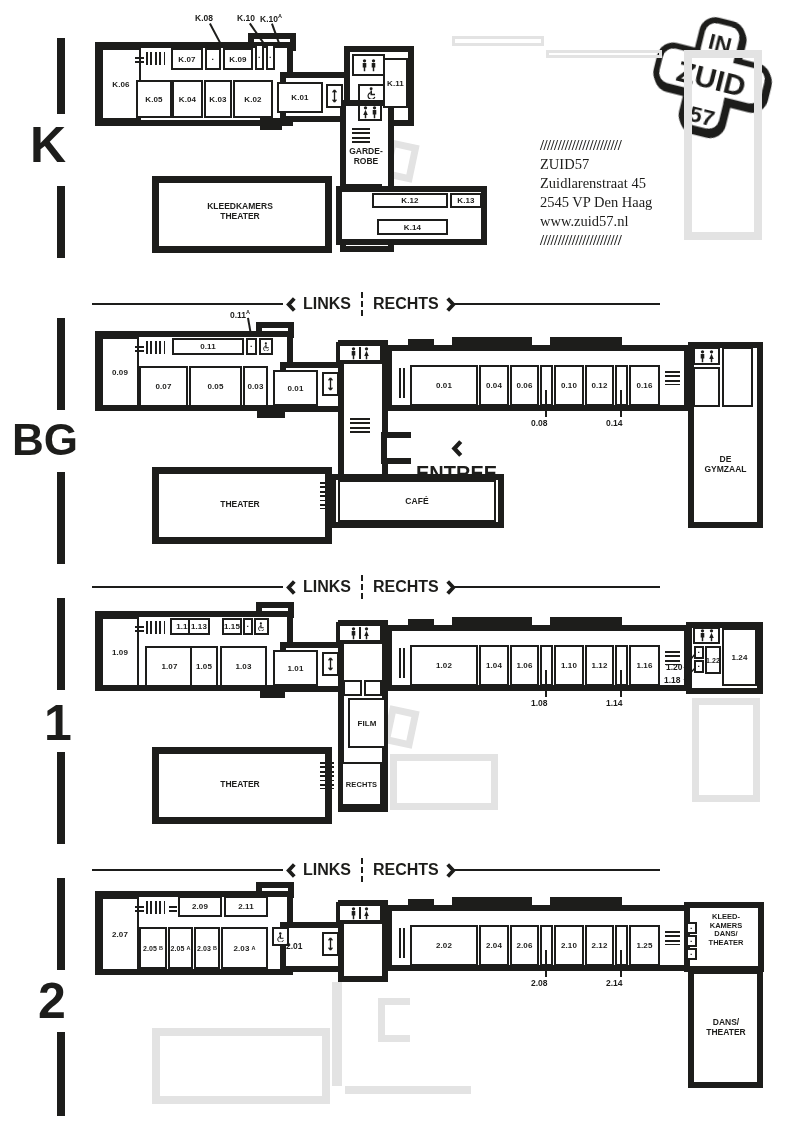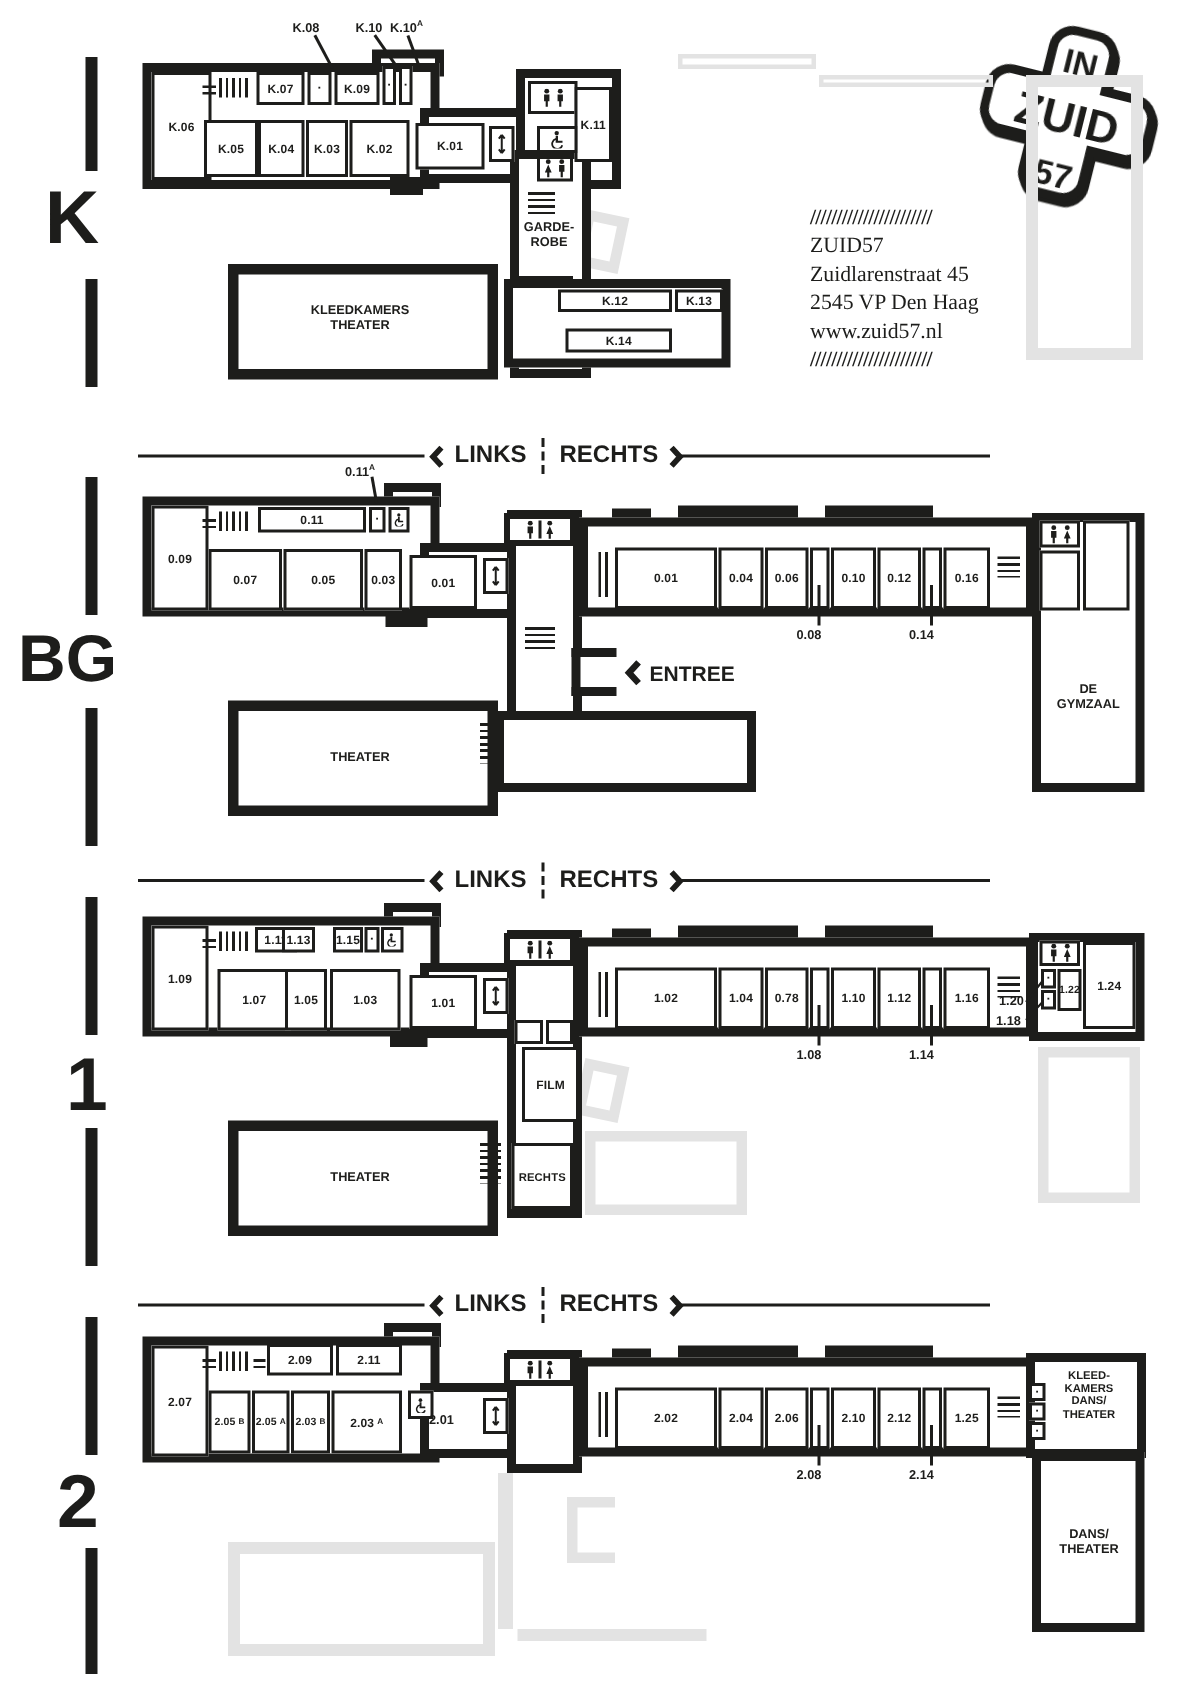--- a/index.html
+++ b/index.html
@@ -27,21 +27,21 @@
   .dir{position:absolute;display:flex;align-items:center;gap:7px;font-weight:900;font-size:16px;}
   .dashv{width:0;height:24px;border-left:2.2px dashed var(--ink);margin:0 3px;}
   .chev{width:10px;height:15px;}
   .pico{width:7px;height:13px;fill:var(--ink);}
   .wico{width:12px;height:12px;fill:var(--ink);}
   .elev{border:2.5px solid var(--ink);background:var(--paper);display:flex;align-items:center;justify-content:center;}
   .eico{width:9px;height:16px;}
   .address{font-family:"Liberation Serif",serif;font-size:14.5px;line-height:19px;}
   .slashes{font-weight:bold;letter-spacing:-0.5px;}
   .dot{font-size:5px;line-height:1;}
-  .entree{position:absolute;display:flex;align-items:center;gap:5px;font-weight:900;font-size:14px;}
+  .entree{position:absolute;display:flex;align-items:center;gap:5px;font-weight:900;font-size:20px;flex-direction:column;}
 </style>
 </head>
 <body>
 
 <div id="canvas">
 
   <div class="r bar" style="left:57px;top:38px;width:8px;height:76px"></div>
   <div class="floor-letter" style="left:30px;top:120px">K</div>
   <div class="r bar" style="left:57px;top:186px;width:8px;height:72px"></div>
 
@@ -262,20 +262,21 @@
 
   <div class="r hatch-h" style="left:350px;top:418px;width:20px;height:17px"></div>
   <div class="entree" style="left:416px;top:440px">
     <svg class="chev" style="width:12px;height:17px" viewBox="0 0 10 16">
         <path d="M8.5 1.5 2.5 8l6 6.5" fill="none" stroke="#1d1d1b" stroke-width="4"></path>
       </svg>
     <span>ENTREE</span>
   </div>
   <div class="r lbl" style="left:160px;top:500px;width:160px">THEATER</div>
   <div class="r hatch-h" style="left:320px;top:482px;width:14px;height:27px"></div>
+  <div class="r room" style="left:338px;top:480px;width:158px;height:42px;font-size:8.5px">CAFÉ</div>
 
   <div class="hline" style="left:92px;top:586px;width:191px"></div>
   <div class="dir" style="left:286px;top:575px">
     <svg class="chev" viewBox="0 0 10 16">
         <path d="M8.5 1.5 2.5 8l6 6.5" fill="none" stroke="#1d1d1b" stroke-width="4"></path>
       </svg>
     <span>LINKS</span>
     <span class="dashv"></span>
     <span>RECHTS</span>
     <svg class="chev" viewBox="0 0 10 16">
@@ -332,21 +333,21 @@
     <span style="width:1.5px;height:12px;background:var(--ink)"></span>
     <svg class="pico" viewBox="0 0 8 16">
         <circle cx="4" cy="2.2" r="2"></circle>
         <path d="M4 4.6 6.8 11H4.9v4H3.1v-4H1.2z"></path>
       </svg>
   </div>
 
   <div class="r hatch-v" style="left:399px;top:648px;width:8px;height:30px"></div>
   <div class="r room" style="left:410px;top:645px;width:68px;height:41px">1.02</div>
   <div class="r room" style="left:479px;top:645px;width:30px;height:41px">1.04</div>
-  <div class="r room" style="left:510px;top:645px;width:29px;height:41px">0.78</div>
+  <div class="r room" style="left:510px;top:645px;width:29px;height:41px">1.06</div>
   <div class="r room" style="left:540px;top:645px;width:13px;height:41px"></div>
   <div class="r room" style="left:554px;top:645px;width:30px;height:41px">1.10</div>
   <div class="r room" style="left:585px;top:645px;width:29px;height:41px">1.12</div>
   <div class="r room" style="left:615px;top:645px;width:13px;height:41px"></div>
   <div class="r room" style="left:629px;top:645px;width:31px;height:41px">1.16</div>
   <div class="r hatch-h" style="left:665px;top:651px;width:15px;height:14px"></div>
   <div class="ld" style="left:545px;top:670px;height:27px"></div>
   <div class="ld" style="left:620px;top:670px;height:27px"></div>
   <div class="callout" style="left:531px;top:698px">1.08</div>
   <div class="callout" style="left:606px;top:698px">1.14</div>

